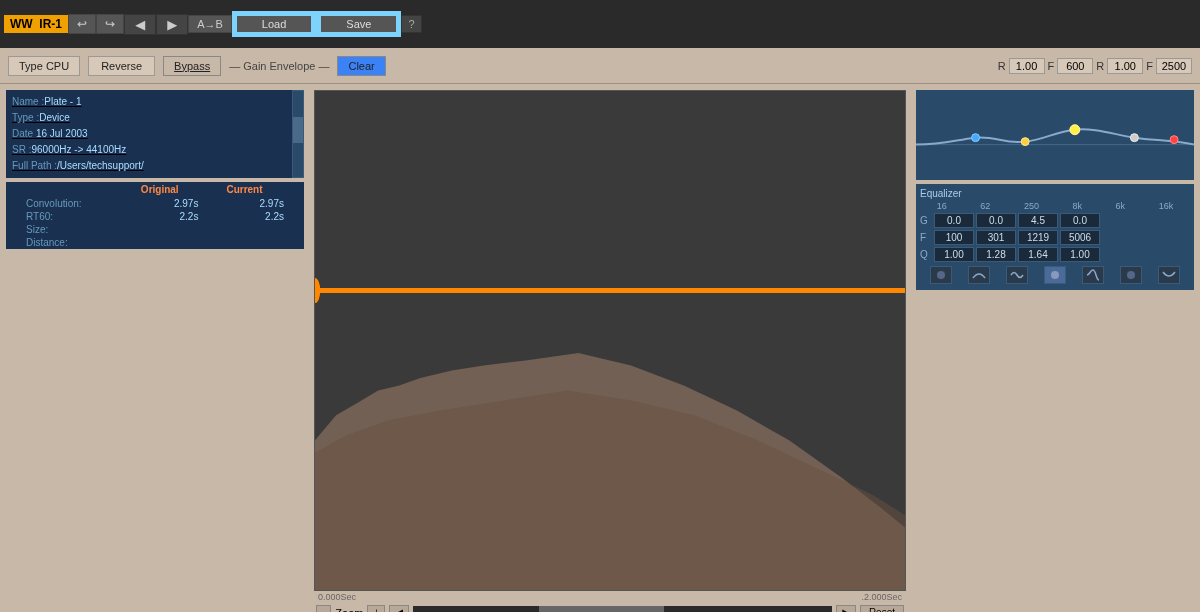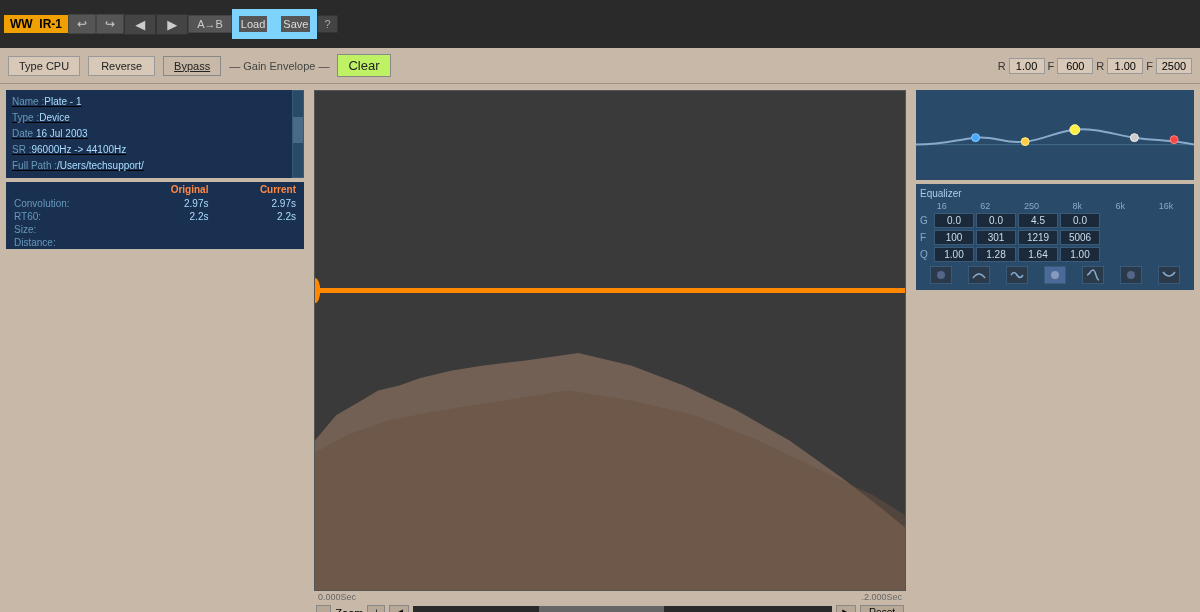--- a/index.html
+++ b/index.html
@@ -57,22 +57,22 @@
       background: #555;
       color: #ccc;
       border: 1px solid #444;
       padding: 2px 8px;
       cursor: pointer;
       font-size: 11px;
     }
     .load-btn, .save-btn {
       background: #555;
       color: #ddd;
-      border: 7px solid #7dd3fc;
-      padding: 2px 2px;
+      border: 5px solid #7dd3fc;
+      padding: 2px 25px;
       cursor: pointer;
       font-size: 11px;
     }
     .q-btn {
       background: #444;
       color: #aaa;
       border: 1px solid #333;
       padding: 2px 6px;
       cursor: pointer;
       font-size: 11px;
@@ -111,26 +111,26 @@
       padding: 3px 10px;
       cursor: pointer;
       font-size: 11px;
       text-decoration: underline;
     }
     .gain-label {
       color: #444;
       font-size: 11px;
     }
     .clear-btn {
-      background: #bef264;
+      background: #3b82f6;
       color: #222;
       border: 1px solid #888;
       padding: 3px 10px;
       cursor: pointer;
-      font-size: 13px;
+      font-size: 11px;
     }
     .rfr-field {
       display: flex;
       align-items: center;
       gap: 3px;
       margin-left: auto;
       color: #333;
       font-size: 11px;
     }
     .rfr-input {
@@ -161,27 +161,27 @@
     .stats-table {
       background: #1a3050;
       color: #88ccff;
       font-size: 10px;
       width: 100%;
       border-collapse: collapse;
     }
     .stats-table th {
       color: #ff8844;
       font-weight: bold;
-      text-align: right;
+      text-align: left;
       padding: 2px 8px;
     }
     .stats-table td {
       color: #aaddff;
       text-align: right;
-      padding: 1px 8px;
+      padding: 1px 20px;
     }
     .stats-table .row-label {
       color: #6699bb;
       text-align: left;
     }
 
     
     .center-panel {
       flex: 1;
       display: flex;

